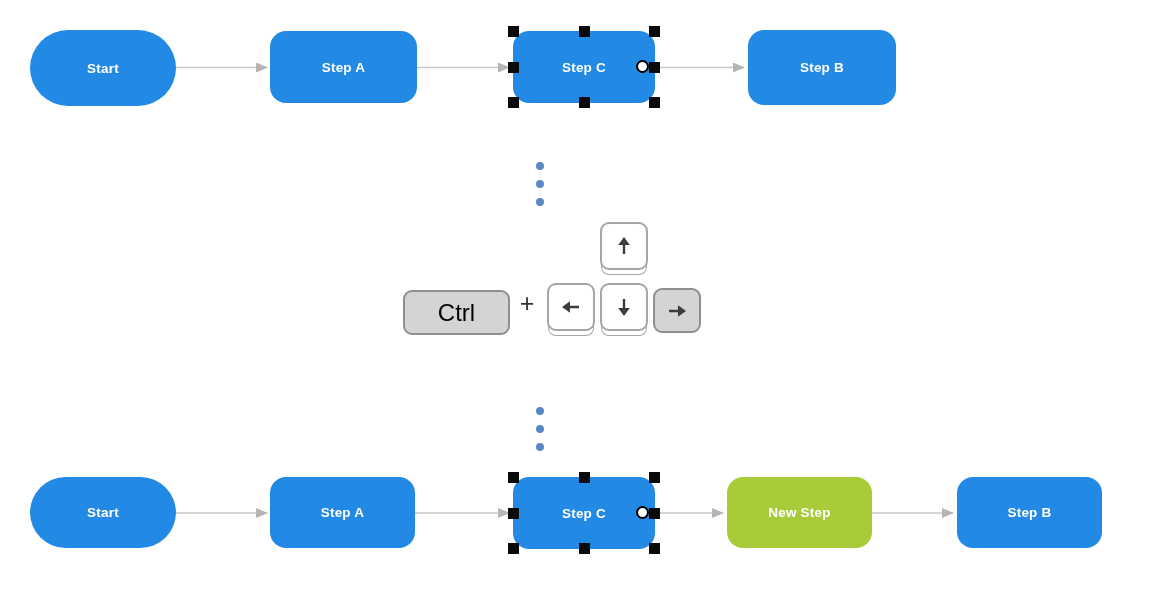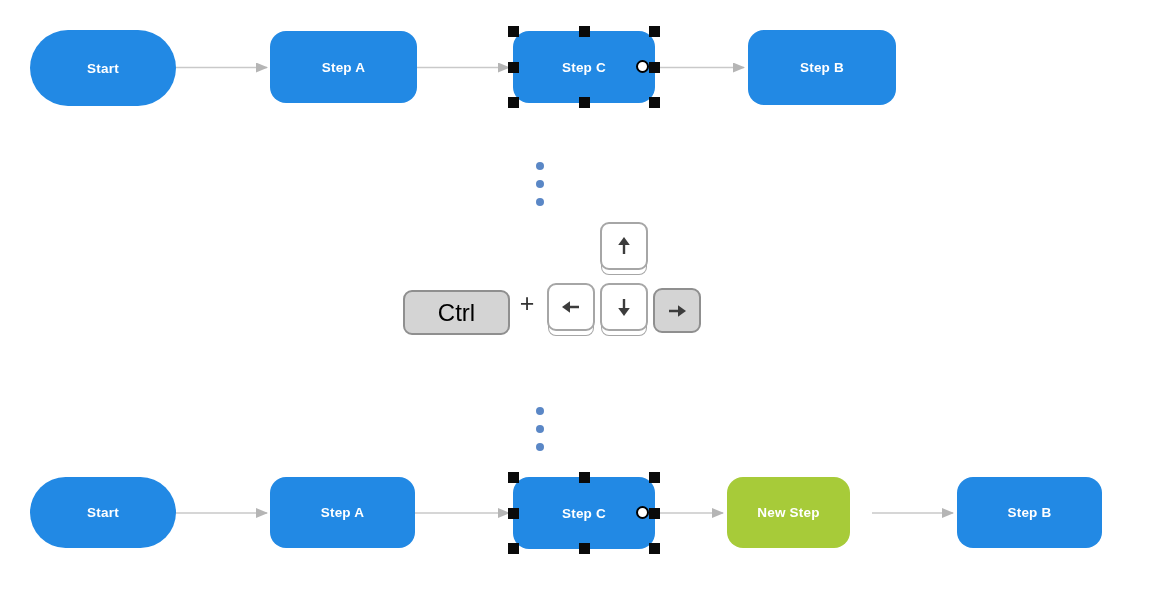--- a/index.html
+++ b/index.html
@@ -175,21 +175,21 @@
     <span class="hd h-tl"></span>
     <span class="hd h-tm"></span>
     <span class="hd h-tr"></span>
     <span class="hd h-ml"></span>
     <span class="hd h-mr"></span>
     <span class="hd h-bl"></span>
     <span class="hd h-bm"></span>
     <span class="hd h-br"></span>
   </div>
 
-  <div class="node green proc" style="left:727px;top:477px;width:123px;height:71px;">
+  <div class="node green proc" style="left:727px;top:477px;width:145px;height:71px;">
     <span>New Step</span>
   </div>
 
   <div class="node blue proc" style="left:957px;top:477px;width:145px;height:71px;">
     <span>Step B</span>
   </div>
 
 </div>
 
 </body></html>

